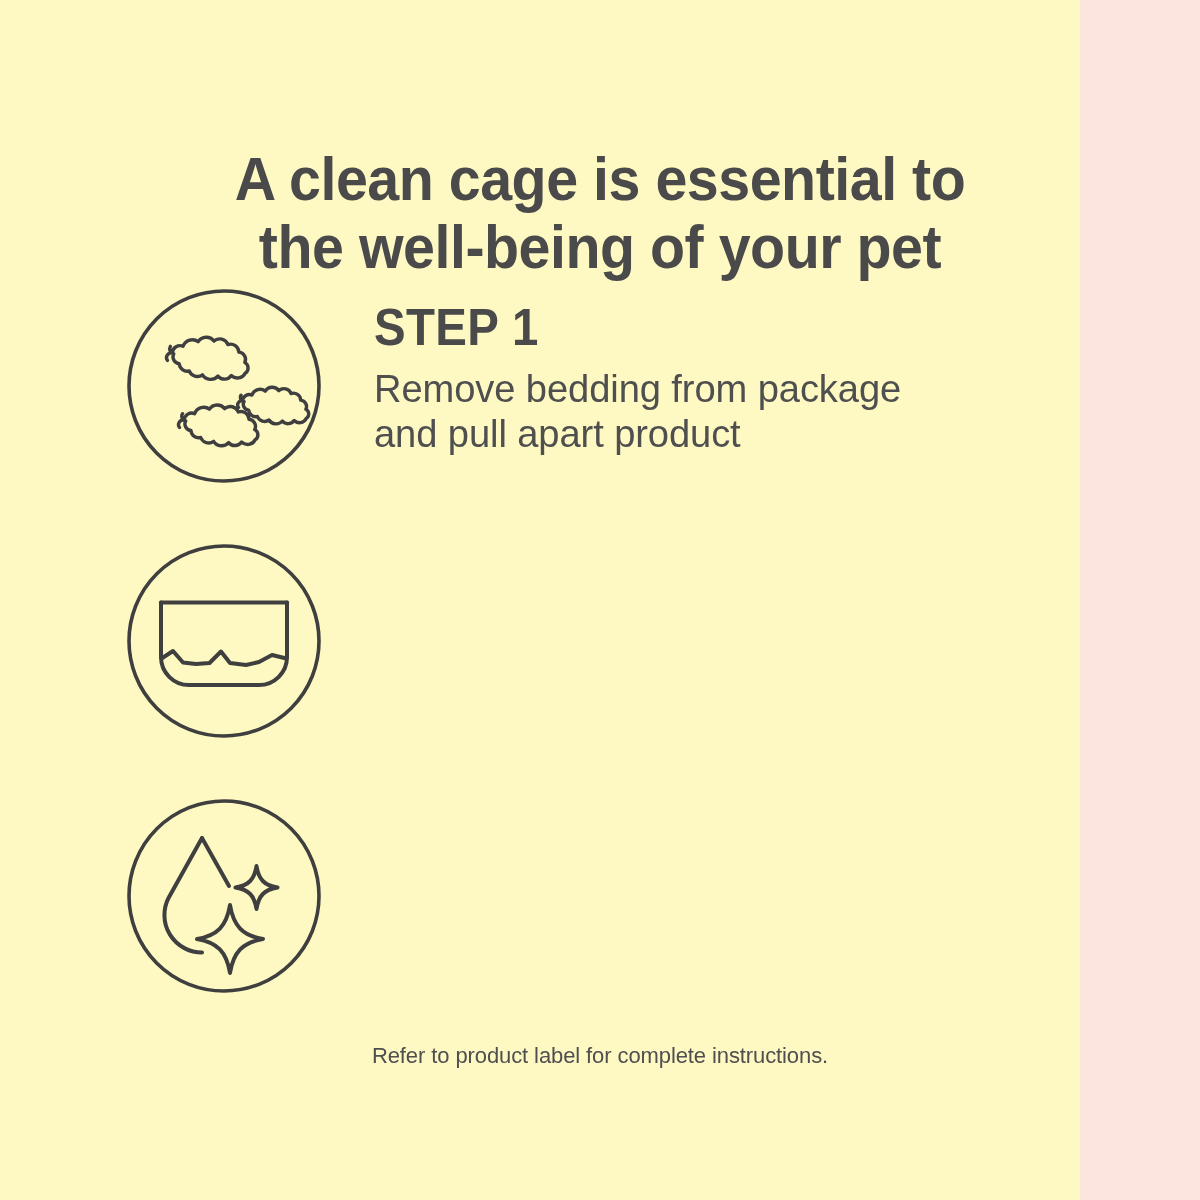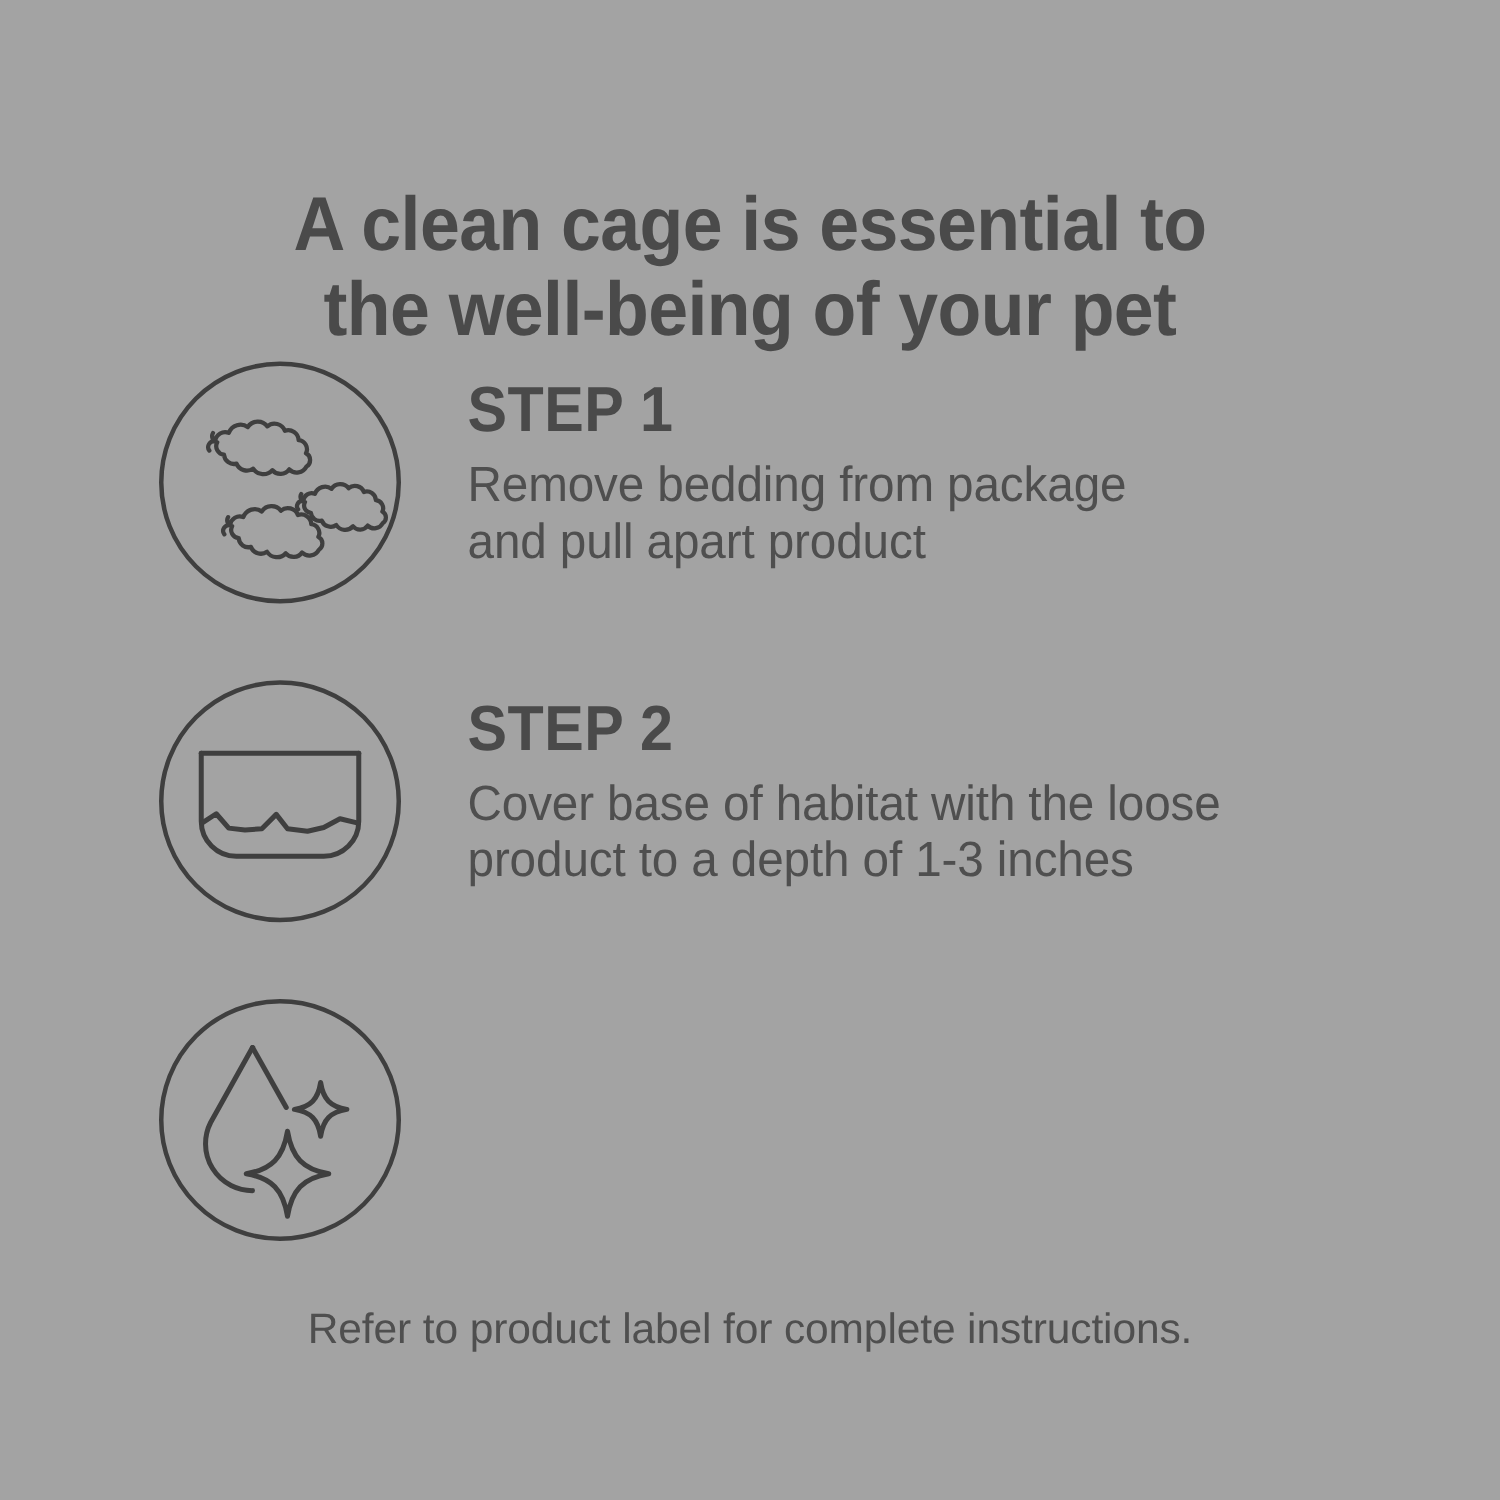--- a/index.html
+++ b/index.html
@@ -11,23 +11,23 @@
     width: 1200px;
     height: 1200px;
     background: #fce5df;
     font-family: "Liberation Sans", "DejaVu Sans", sans-serif;
     color: #4a4a4a;
     overflow: hidden;
   }
 
   .poster {
     position: relative;
-    width: 1200px;
+    width: 1080px;
     height: 1200px;
-    background: #a3a3a3;
+    background: #fef9c3;
     box-sizing: border-box;
   }
 
   
   .heading {
     position: absolute;
     top: 104px;
     left: 0;
     width: 1200px;
     text-align: center;
@@ -103,21 +103,21 @@
   .row-2 { }
   .row-3 { }
 
   
   .footer {
     position: absolute;
     top: 1043px;
     left: 0;
     width: 1200px;
     text-align: center;
-    font-size: 34px;
+    font-size: 22px;
     font-weight: 400;
     line-height: 1.2;
     color: #4f4f4f;
     letter-spacing: -0.1px;
   }
 </style>
 </head>
 <body>
 
 <div class="poster">
@@ -150,25 +150,20 @@
       <div class="step-icon">
         <svg viewBox="0 0 196 196" xmlns="http://www.w3.org/2000/svg" fill="none" stroke="#3f3f3f" stroke-width="4" stroke-linecap="round" stroke-linejoin="round">
           <circle cx="98" cy="98" r="95" stroke-width="3.6"></circle>
 
           <path d="M35 59.5 L35 114 a28 28 0 0 0 28 28 L133 142 a28 28 0 0 0 28 -28 L161 59.5"></path>
           <path d="M35 59.5 L161 59.5"></path>
 
           <path d="M35.5 115.5 L47 108 L57 119.5 L70 121 L83.5 120 L95 108.5 L104 120 L120 122 L133 119 L146 112 L160.5 115.5"></path>
         </svg>
       </div>
-      <div class="step-text">
-        <div class="step-label">STEP 2</div>
-        <div class="step-body">Cover base of habitat with the loose
-product to a depth of 1-3 inches</div>
-      </div>
     </div>
 
     <div class="step-row row-3">
       <div class="step-icon">
         <svg viewBox="0 0 196 196" xmlns="http://www.w3.org/2000/svg" fill="none" stroke="#3f3f3f" stroke-width="4" stroke-linecap="round" stroke-linejoin="round">
           <circle cx="98" cy="98" r="95" stroke-width="3.6"></circle>
 
           <path d="M76 40 L42.5 100 a37.5 37.5 0 0 0 33.5 54.5"></path>
           <path d="M76 40 L103 88"></path>
 

